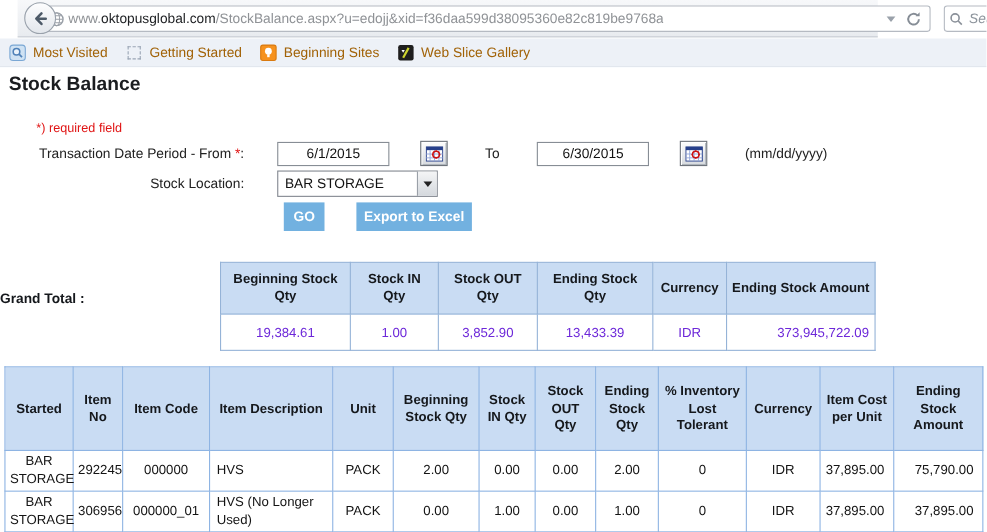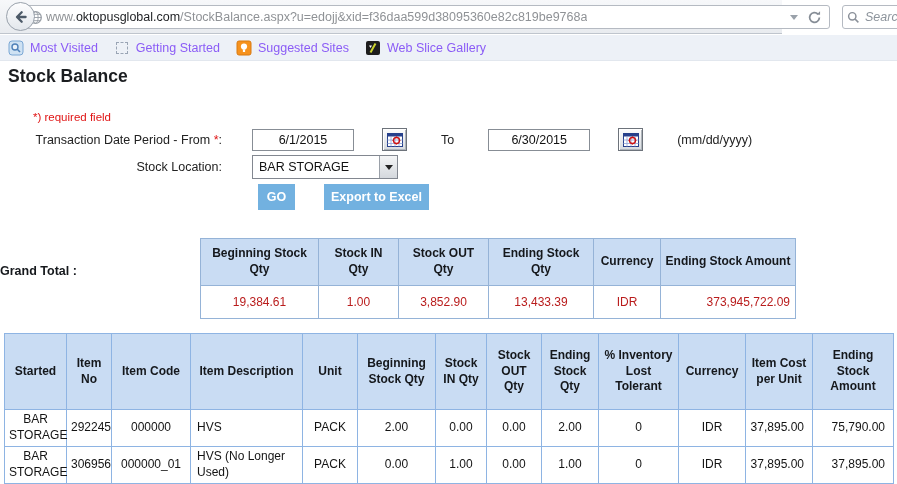--- a/index.html
+++ b/index.html
@@ -1,20 +1,20 @@
 <!DOCTYPE html>
 <html><head>
 <meta charset="utf-8">
 <style>
   * { margin:0; padding:0; box-sizing:border-box; }
   body { font-family:"Liberation Sans", sans-serif; background:#fff; }
   .screen { position:relative; width:897px; height:484px; overflow:hidden; background:#fff; }
 
   
-  .toolbar { position:absolute; left:0; top:0; width:782px; height:34px;
+  .toolbar { position:absolute; left:16px; top:0; width:782px; height:34px;
     background:linear-gradient(#f7f8fa,#e8ebef); border-bottom:1px solid #bfc5cd; }
   .back { position:absolute; left:6px; top:2px; width:29px; height:29px; border-radius:50%;
     background:linear-gradient(#fdfdfe,#e3e7ec); border:1px solid #99a1ab;
     display:flex; align-items:center; justify-content:center; z-index:3; cursor:pointer; }
   .urlbar { position:absolute; left:21px; top:5px; width:809px; height:24px; background:#fff;
     border:1px solid #b5bac2; border-radius:3px; display:flex; align-items:center;
     padding:0 7px 0 24px; z-index:2; }
   .urltext { font-size:12.5px; white-space:nowrap; overflow:hidden; }
   .u-gray { color:#8f9296; } .u-dark { color:#1d1f22; }
   .url-right { margin-left:auto; display:flex; align-items:center; gap:9px; }
@@ -22,21 +22,21 @@
     border-top:5px solid #9aa1aa; }
   .globe { position:absolute; left:6px; top:4px; }
   .searchbox { position:absolute; left:842px; top:5px; width:120px; height:24px; background:#fff;
     border:1px solid #b5bac2; border-radius:3px; display:flex; align-items:center; padding:0 4px; }
   .searchbox input { border:none; outline:none; width:70px; font-size:12.5px; font-style:italic;
     color:#555; font-family:"Liberation Sans", sans-serif; margin-left:5px; background:transparent; }
   .searchbox input::placeholder { color:#8d949c; font-style:italic; }
 
   .bookmarks { position:absolute; left:0; top:35px; width:897px; height:26px; background:#edf1f7;
     display:flex; align-items:center; padding-left:8px; gap:16px; border-bottom:1px solid #e2e7ee; }
-  .bm { display:flex; align-items:center; gap:6px; font-size:12.5px; color:#8b5cf6; cursor:pointer; }
+  .bm { display:flex; align-items:center; gap:6px; font-size:12.5px; color:#a16207; cursor:pointer; }
   .bmicon { display:inline-flex; width:16px; height:16px; align-items:center; justify-content:center; }
   .gs-box { width:12px; height:12px; border:1px dashed #9aa5b5; background:transparent; }
 
   
   .title { position:absolute; left:8px; top:66px; font-size:17.5px; font-weight:bold; color:#1b1d20; }
   .reqnote { position:absolute; left:8px; top:111px; font-size:11.5px; color:#e01414;margin-left:25px; }
 
   .frow { position:absolute; left:0; display:flex; align-items:center;gap:24px; }
   .row-date { top:128px; } .row-loc { top:155px; } .row-btn { top:184px; left:228px;padding-left:30px; }
   .flabel { width:222px; text-align:right; font-size:12.5px; color:#222; }
@@ -63,21 +63,21 @@
     font-family:"Liberation Sans", sans-serif; cursor:pointer; }
   .btn-go { width:37px; } .btn-export { width:105px; margin-left:5px; }
 
   
   .gt-label { position:absolute; left:0; top:264px; width:196px; 
     font-size:12.5px; font-weight:bold; color:#15181c; }
   table { border-collapse:collapse; table-layout:fixed; }
   .gt { position:absolute; left:200px; top:238px; width:595px; border:1px solid #95b3d7; }
   .gt th { background:#c9dcf3; border:1px solid #95b3d7; font-size:12px; font-weight:bold;
     color:#15181c; height:47px; padding:2px 4px; line-height:1.3; }
-  .gt td { border:1px solid #95b3d7; font-size:12px; color:#b91c1c; height:33px; padding:0 4px;
+  .gt td { border:1px solid #95b3d7; font-size:12px; color:#6d28d9; height:33px; padding:0 4px;
     text-align:center; background:#fff; }
   .gt td.r { text-align:right; padding-right:5px; }
 
   
   .detail { position:absolute; left:4px; top:333px; width:889px; border:1px solid #6a7179; }
   .detail th { background:#c9dcf3; border:1px solid #8eb4e3; font-size:12px; font-weight:bold;
     color:#15181c; height:76px; padding:2px 3px; line-height:1.3; vertical-align:middle; }
   .detail td { border:1px solid #8eb4e3; font-size:12px; color:#141414; height:37px;
     padding:2px 4px; text-align:center; background:#fff; line-height:1.3; vertical-align:middle; }
   .detail td.l { text-align:left; padding-left:6px; }
@@ -140,21 +140,21 @@
       <span>Getting Started</span>
     </div>
     <div class="bm">
       <span class="bmicon">
         <svg width="16" height="16" viewBox="0 0 16 16">
           <rect x="1" y="1" width="14" height="14" rx="2" fill="#f6921e" stroke="#d97a10"></rect>
           <circle cx="8" cy="6.6" r="3.1" fill="#fff"></circle>
           <rect x="6.9" y="9.4" width="2.2" height="2.6" fill="#fff"></rect>
         </svg>
       </span>
-      <span>Suggested Sites</span>
+      <span>Beginning Sites</span>
     </div>
     <div class="bm">
       <span class="bmicon">
         <svg width="16" height="16" viewBox="0 0 16 16">
           <rect x="1" y="1" width="14" height="14" rx="2" fill="#1e1e1e"></rect>
           <path d="M10.5 3.5 L5.5 12.5" stroke="#cdd42e" stroke-width="2"></path>
           <path d="M4 5.5 L7 5.5 L5.5 8 Z" fill="#fff"></path>
         </svg>
       </span>
       <span>Web Slice Gallery</span>

